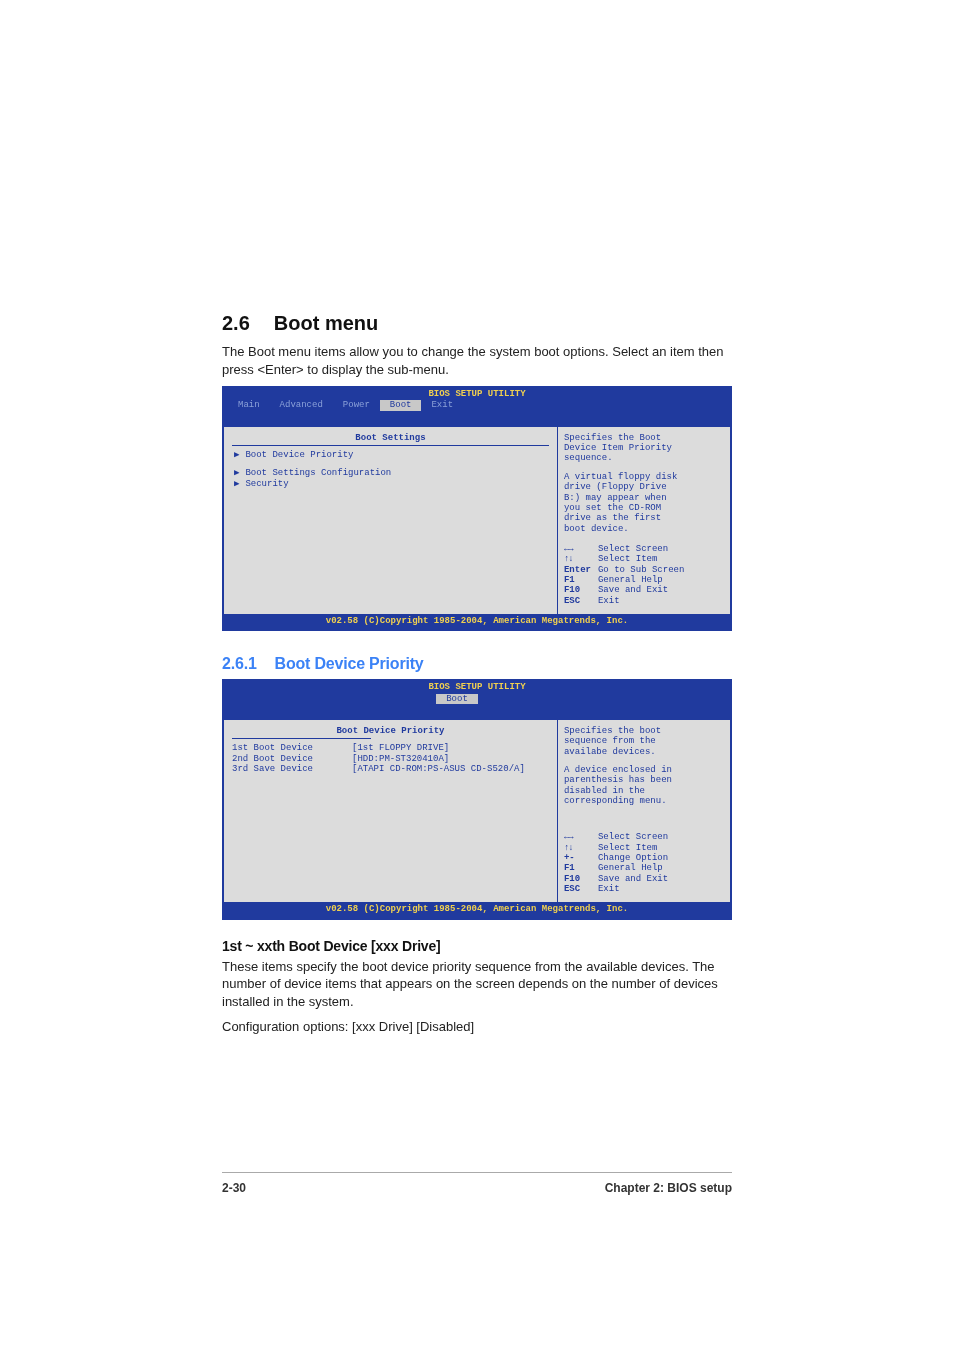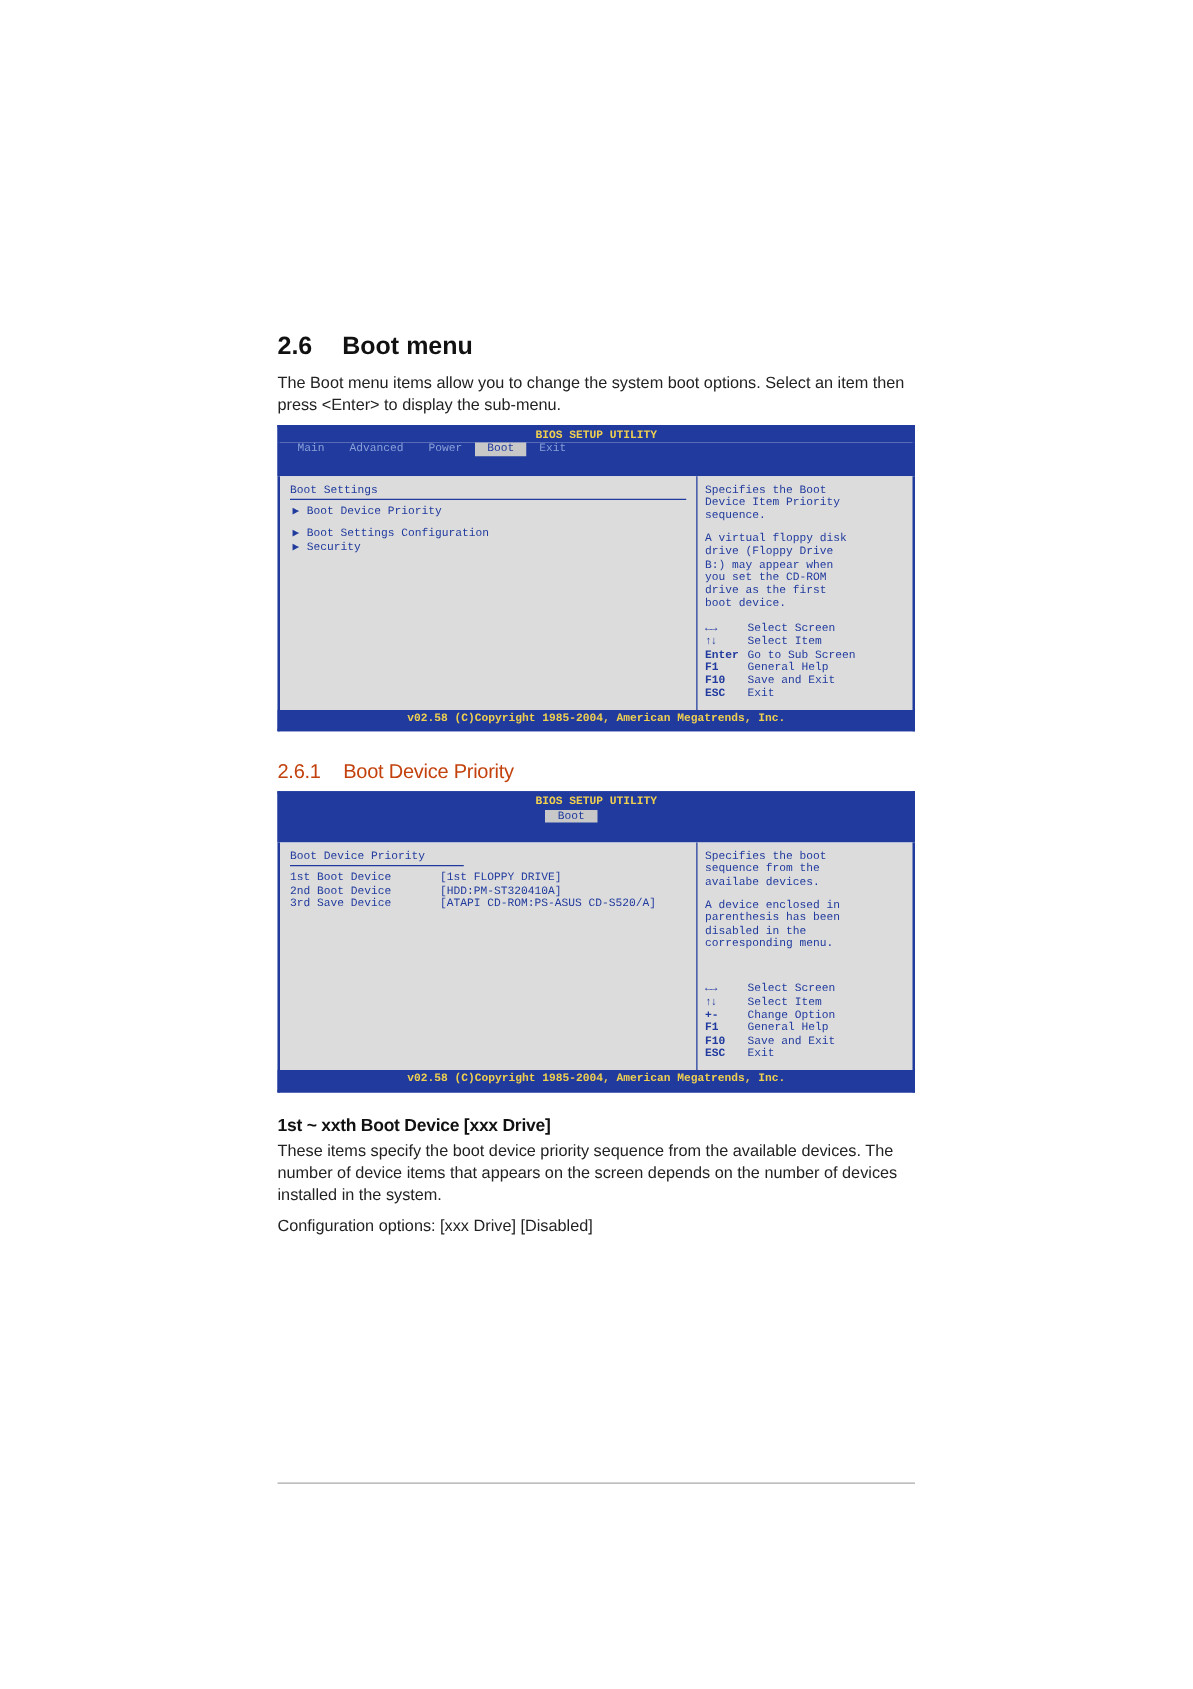--- a/index.html
+++ b/index.html
@@ -16,21 +16,21 @@
     left: 222px;
     top: 266px;
     width: 510px;
   }
   h1.section {
     font-size: 20px;
     font-weight: 700;
     margin-bottom: 8px;
     color: #111;
   }
-  h1.section .num { display:inline-block; margin-right: 24px; }
+  h1.section .num { display:inline-block; margin-right: 24px; margin-top: 46px; }
   p.body {
     font-size: 13px;
     line-height: 1.35;
     margin-bottom: 8px;
     color: #222;
   }
   .bios {
     width: 100%;
     margin: 6px 0 18px 0;
     font-family: "Courier New", monospace;
@@ -73,22 +73,23 @@
     padding: 6px 8px 12px 8px;
     color: #203a9e;
     border-right: 1px solid #203a9e;
   }
   .bios-right {
     flex: 1;
     padding: 6px 6px 8px 6px;
     color: #203a9e;
   }
   .bios-left-title {
-    font-weight: normal;
-    color: #203a9e;
+    font-weight: bold;
+    color: #203a9e;
+    text-align: center;
   }
   .bios-hr {
     border: none;
     border-top: 1px solid #203a9e;
     margin: 2px 0 4px 0;
   }
   .bios-hr.short { width: 44%; }
   .bios-menu-item {
     display:flex;
     align-items:center;
@@ -114,22 +115,22 @@
     padding: 2px 0 3px 0;
     font-weight: bold;
     border-left: 2px solid #203a9e;
     border-right: 2px solid #203a9e;
     border-bottom: 2px solid #203a9e;
   }
   .bios-device-row { display:flex; }
   .bios-device-row .lbl { width: 120px; }
   h2.sub {
     font-size: 16px;
-    font-weight: 400;
-    color: #c2410c;
+    font-weight: 700;
+    color: #3b82f6;
     margin: 24px 0 6px 0;
     letter-spacing: -0.2px;
   }
   h2.sub .num { display:inline-block; margin-right: 18px; }
   h3.setting {
     font-size: 14px;
     font-weight: 800;
     color: #111;
     margin: 10px 0 4px 0;
     letter-spacing: -0.2px;
@@ -298,13 +299,17 @@
   </div>
 
   <h3 class="setting">1st ~ xxth Boot Device [xxx Drive]</h3>
   <p class="body">These items specify the boot device priority sequence from the available devices. The number of device items that appears on the screen depends on the number of devices installed in the system.</p>
   <p class="body">Configuration options: [xxx Drive] [Disabled]</p>
 
 </div>
 
 <div class="chap-footer">
   <div class="hr"></div>
+  <div class="row">
+    <span>2-30</span>
+    <span>Chapter 2: BIOS setup</span>
+  </div>
 </div>
 
 </body></html>

